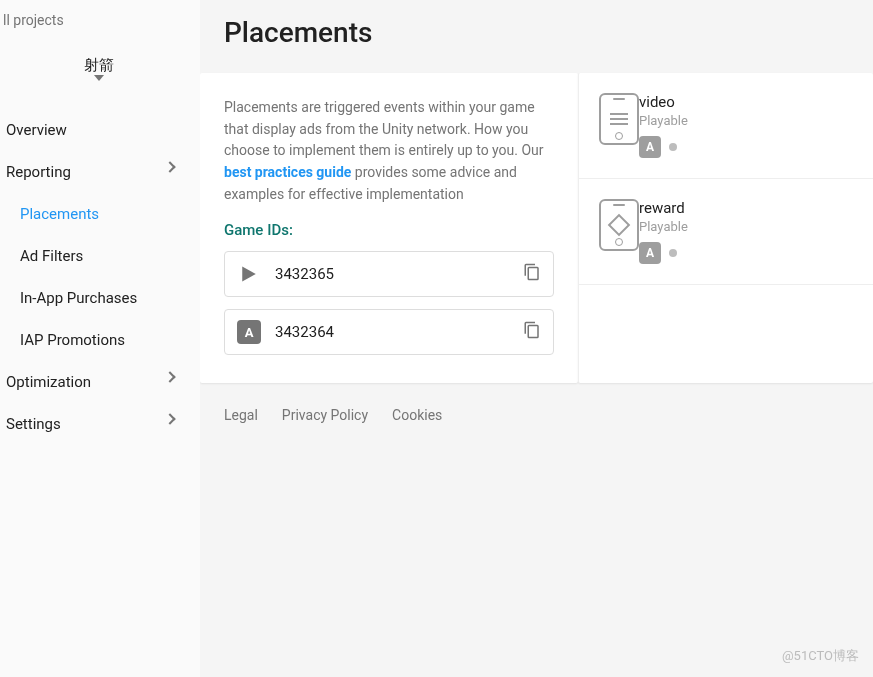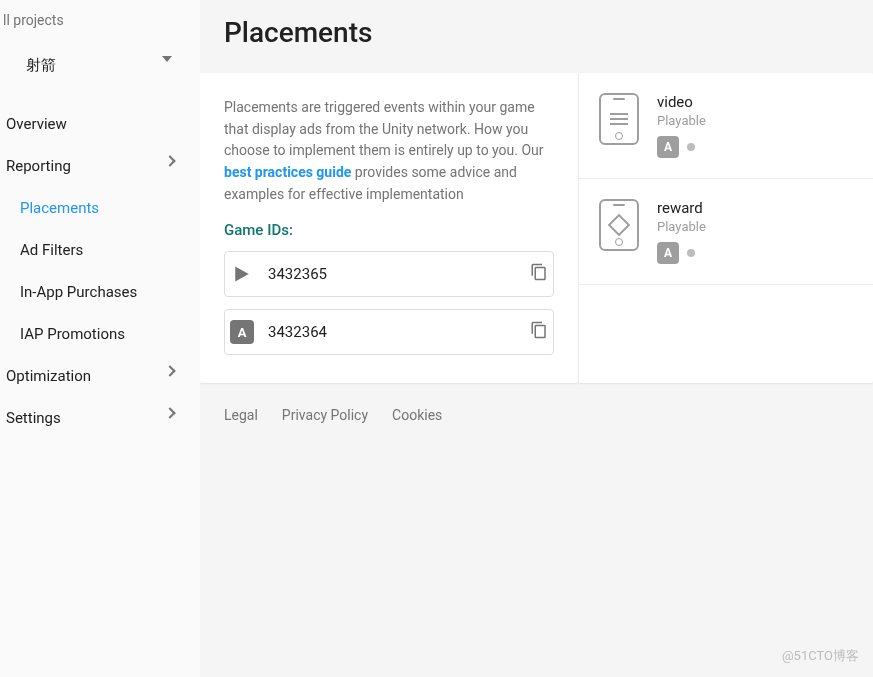--- a/index.html
+++ b/index.html
@@ -1,42 +1,42 @@
 <!DOCTYPE html>
 <html><head>
   <meta charset="utf-8">
   <style>
     * { margin: 0; padding: 0; box-sizing: border-box; }
     body { font-family: -apple-system, BlinkMacSystemFont, "Segoe UI", Roboto, sans-serif; background: #f5f5f5; color: #212121; width: 873px; height: 677px; overflow: hidden; position: relative; }
     .layout { display: flex; height: 100%; }
     .sidebar { width: 200px; background: #fafafa; padding: 6px 0 16px 0; flex-shrink: 0; }
     .all-projects { padding: 6px 8px 18px 3px; color: #757575; font-size: 14px; }
-    .project-selector { display: flex; align-items: flex-start; justify-content: space-between; padding: 10px 28px 10px 26px; color: #212121; font-size: 15px; cursor: pointer; }
+    .project-selector { display: flex; align-items: center; justify-content: space-between; padding: 10px 28px 10px 26px; color: #212121; font-size: 15px; cursor: pointer; flex-direction: column; }
     .project-selector .caret { width: 0; height: 0; border-left: 5px solid transparent; border-right: 5px solid transparent; border-top: 6px solid #757575; }
     .nav { margin-top: 18px; }
     .nav-item { display: flex; justify-content: space-between; padding: 12px 26px 12px 6px; color: #212121; font-size: 15px; cursor: pointer; }
     .nav-item.sub { padding-left: 20px; }
     .nav-item.active { color: #2196f3; }
     .nav-item .chev { width: 8px; height: 8px; border-right: 2px solid #757575; border-bottom: 2px solid #757575; transform: rotate(-45deg); }
     .nav-item .chev.down { transform: rotate(45deg); margin-top: -4px; }
     .main { flex: 1; padding: 0 0 0 0; overflow: hidden; }
     .page-title { font-size: 28px; font-weight: 500; color: #212121; padding: 16px 0 24px 24px; }
     .content-row { display: flex; gap: 0; }
     .card { background: #fff; border-radius: 2px; box-shadow: 0 1px 2px rgba(0,0,0,0.08); }
     .info-card { width: 378px; margin-left: 0; padding: 24px 24px 28px 24px; }
     .info-text { color: #757575; font-size: 14px; line-height: 1.55; }
     .info-text a { color: #2196f3; text-decoration: none; font-weight: bold; }
     .section-label { margin-top: 16px; color: #0f766e; font-size: 15px; font-weight: 500; }
-    .id-box { display: flex; align-items: center; border: 1px solid #ddd; border-radius: 4px; padding: 10px 5px; margin-top: 12px; gap: 14px; }
+    .id-box { display: flex; align-items: center; border: 1px solid #ddd; border-radius: 4px; padding: 10px 12px; margin-top: 12px; gap: 14px; }
     .id-box .platform-icon { width: 24px; height: 24px; display: flex; align-items: center; justify-content: center; color: #757575; }
     .id-box .platform-icon.app { background: #757575; color: #fff; border-radius: 4px; font-size: 13px; font-weight: bold; }
     .id-value { flex: 1; color: #212121; font-size: 15px; }
     .copy-btn { color: #757575; cursor: pointer; }
     .placements-card { flex: 1; margin-left: 0; border-left: 1px solid #eee; }
-    .placement-row { display: flex; align-items: flex-start; gap: 18px; padding: 20px 0 20px 20px; border-bottom: 1px solid #eee; }
+    .placement-row { display: flex; align-items: flex-start; padding: 20px 0 20px 20px; border-bottom: 1px solid #eee; }
     .phone-frame { width: 40px; height: 52px; border: 2px solid #9e9e9e; border-radius: 6px; position: relative; display: flex; align-items: center; justify-content: center; flex-shrink: 0; }
     .phone-frame::before { content: ""; position: absolute; top: 3px; width: 12px; height: 2px; background: #9e9e9e; border-radius: 1px; }
     .phone-frame::after { content: ""; position: absolute; bottom: 3px; width: 6px; height: 6px; border: 1.5px solid #9e9e9e; border-radius: 50%; }
     .phone-inner-lines { width: 18px; height: 18px; }
     .phone-inner-lines span { display:block; height:2px; background:#9e9e9e; margin:3px 0; }
     .phone-inner-diamond { width: 16px; height: 16px; border: 2px solid #9e9e9e; transform: rotate(45deg); }
     .placement-info { flex: 1; overflow: hidden; }
     .p-title { font-size: 15px; color: #212121; }
     .p-sub { font-size: 13px; color: #9e9e9e; margin-top: 2px; }
     .p-badges { display: flex; align-items: center; gap: 8px; margin-top: 8px; }

